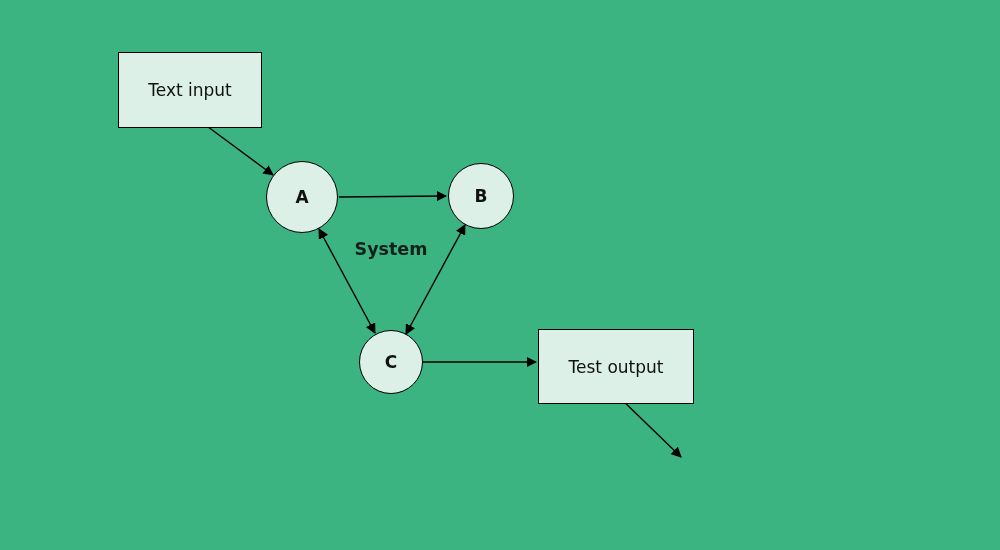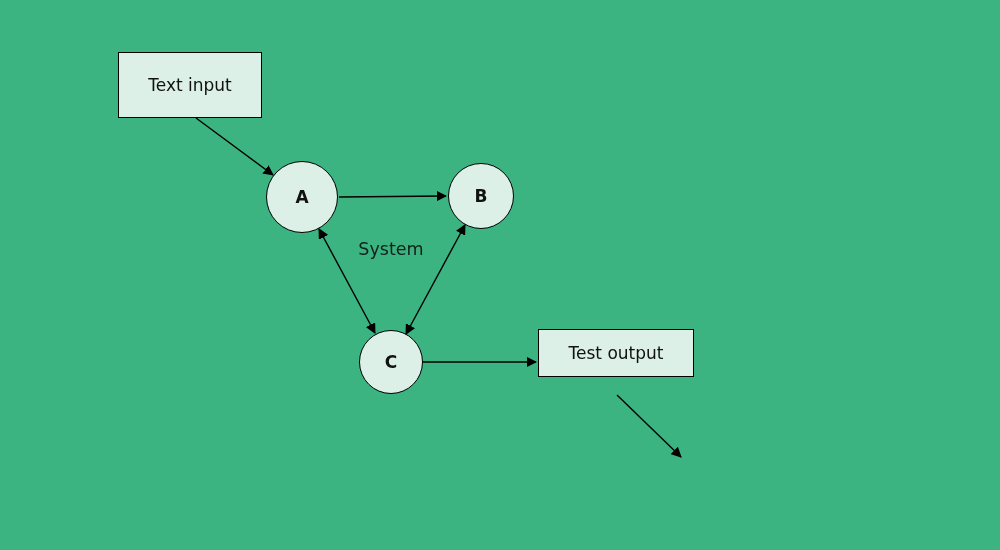--- a/index.html
+++ b/index.html
@@ -30,36 +30,36 @@
   }
   .node.rect {
     font-size: 17px;
     font-weight: 400;
   }
   .node.circle {
     border-radius: 50%;
     font-size: 17px;
     font-weight: 700;
   }
-  .rect-text-input   { left: 118px; top:  52px; width: 144px; height: 66px; }
-  .rect-test-output  { left: 538px; top: 329px; width: 156px; height: 48px; }
+  .rect-text-input   { left: 118px; top:  52px; width: 144px; height: 76px; }
+  .rect-test-output  { left: 538px; top: 329px; width: 156px; height: 75px; }
   .rect-expected     { left: 683px; top: 432px; width: 201px; height: 66px; }
   .circle-a { left: 266px; top: 161px; width: 72px; height: 72px; }
   .circle-b { left: 448px; top: 163px; width: 66px; height: 66px; }
   .circle-c { left: 359px; top: 330px; width: 64px; height: 64px; }
   .diagram-caption {
     position: absolute;
     left: 306px;
     top: 235px;
     width: 170px;
     text-align: center;
     font-size: 17.5px;
     line-height: 29px;
     color: #142019;
-    font-weight: 400;
+    font-weight: 700;
   }
 </style>
 </head>
 <body>
 
 <div class="canvas">
 
   <svg class="edges-layer" width="1000" height="550" viewBox="0 0 1000 550" xmlns="http://www.w3.org/2000/svg">
     <defs>
       <marker id="arrow" viewBox="0 0 10 10" refX="9" refY="5" markerWidth="7.5" markerHeight="7.5" orient="auto-start-reverse">

